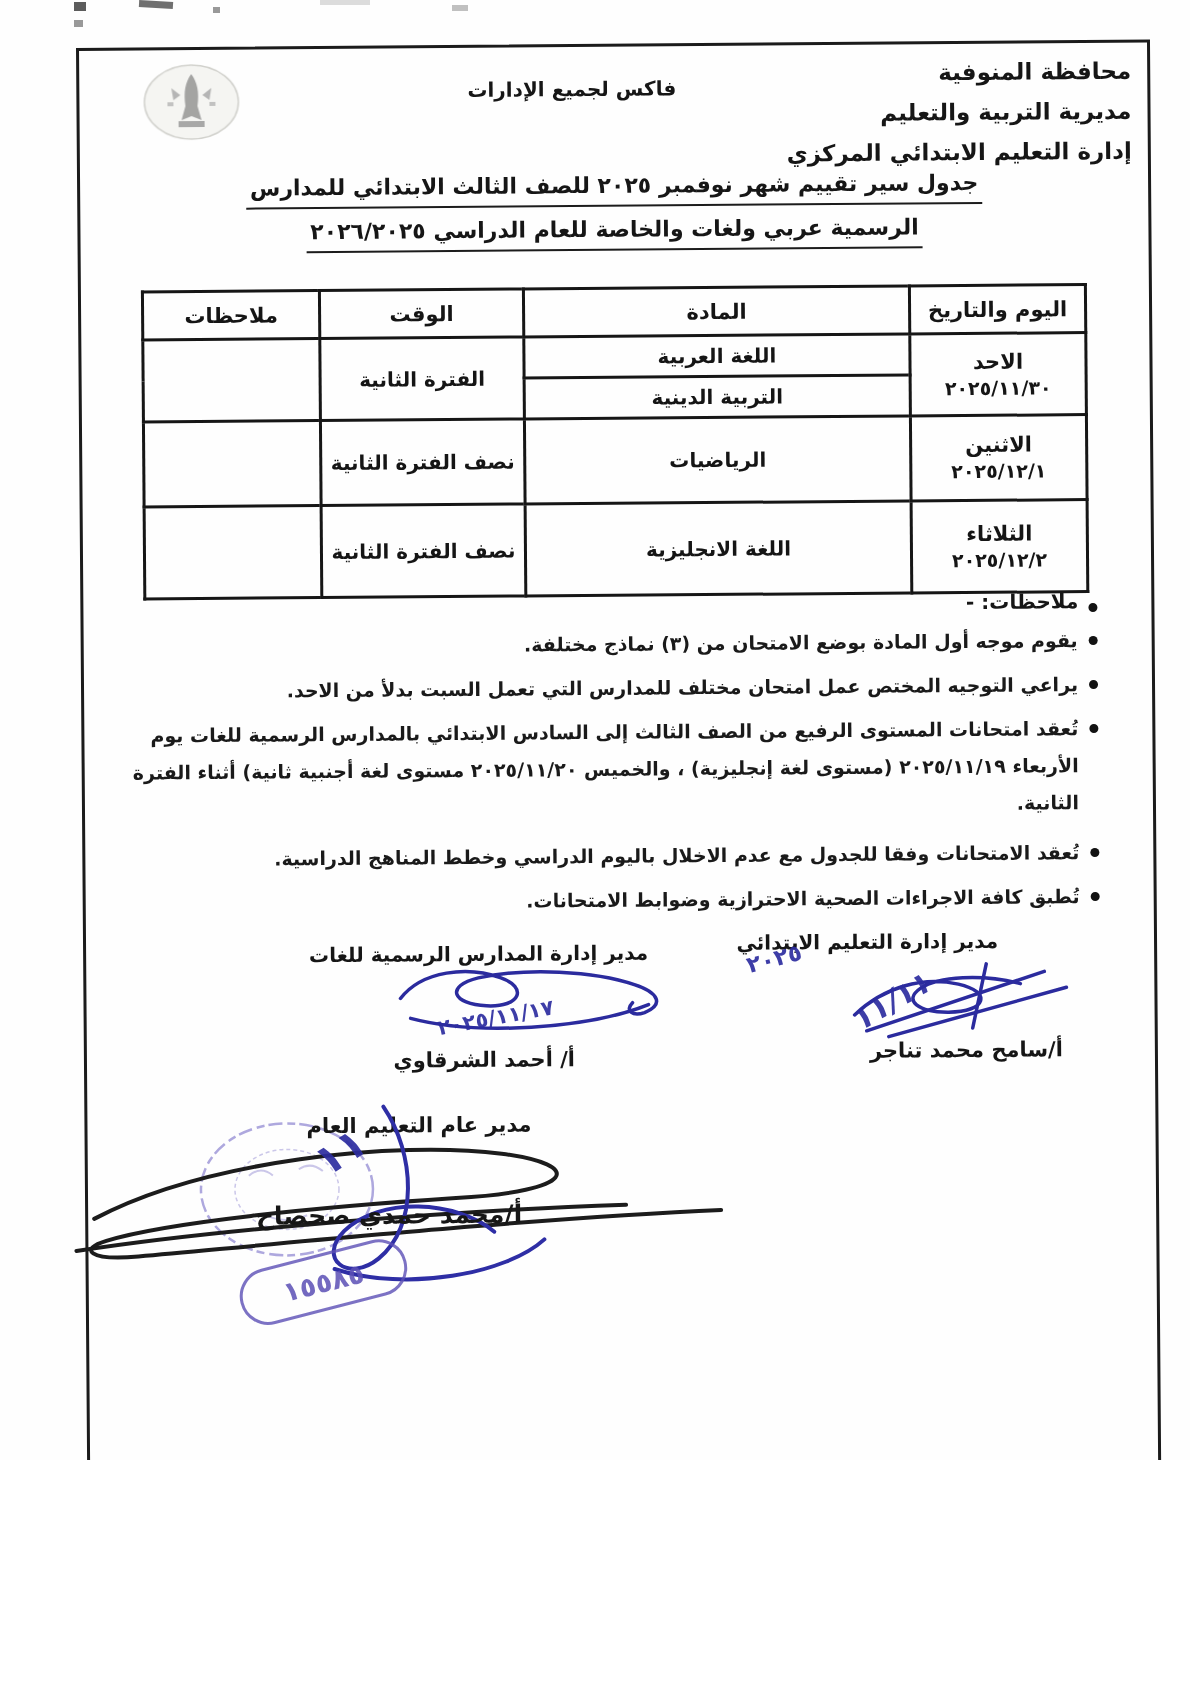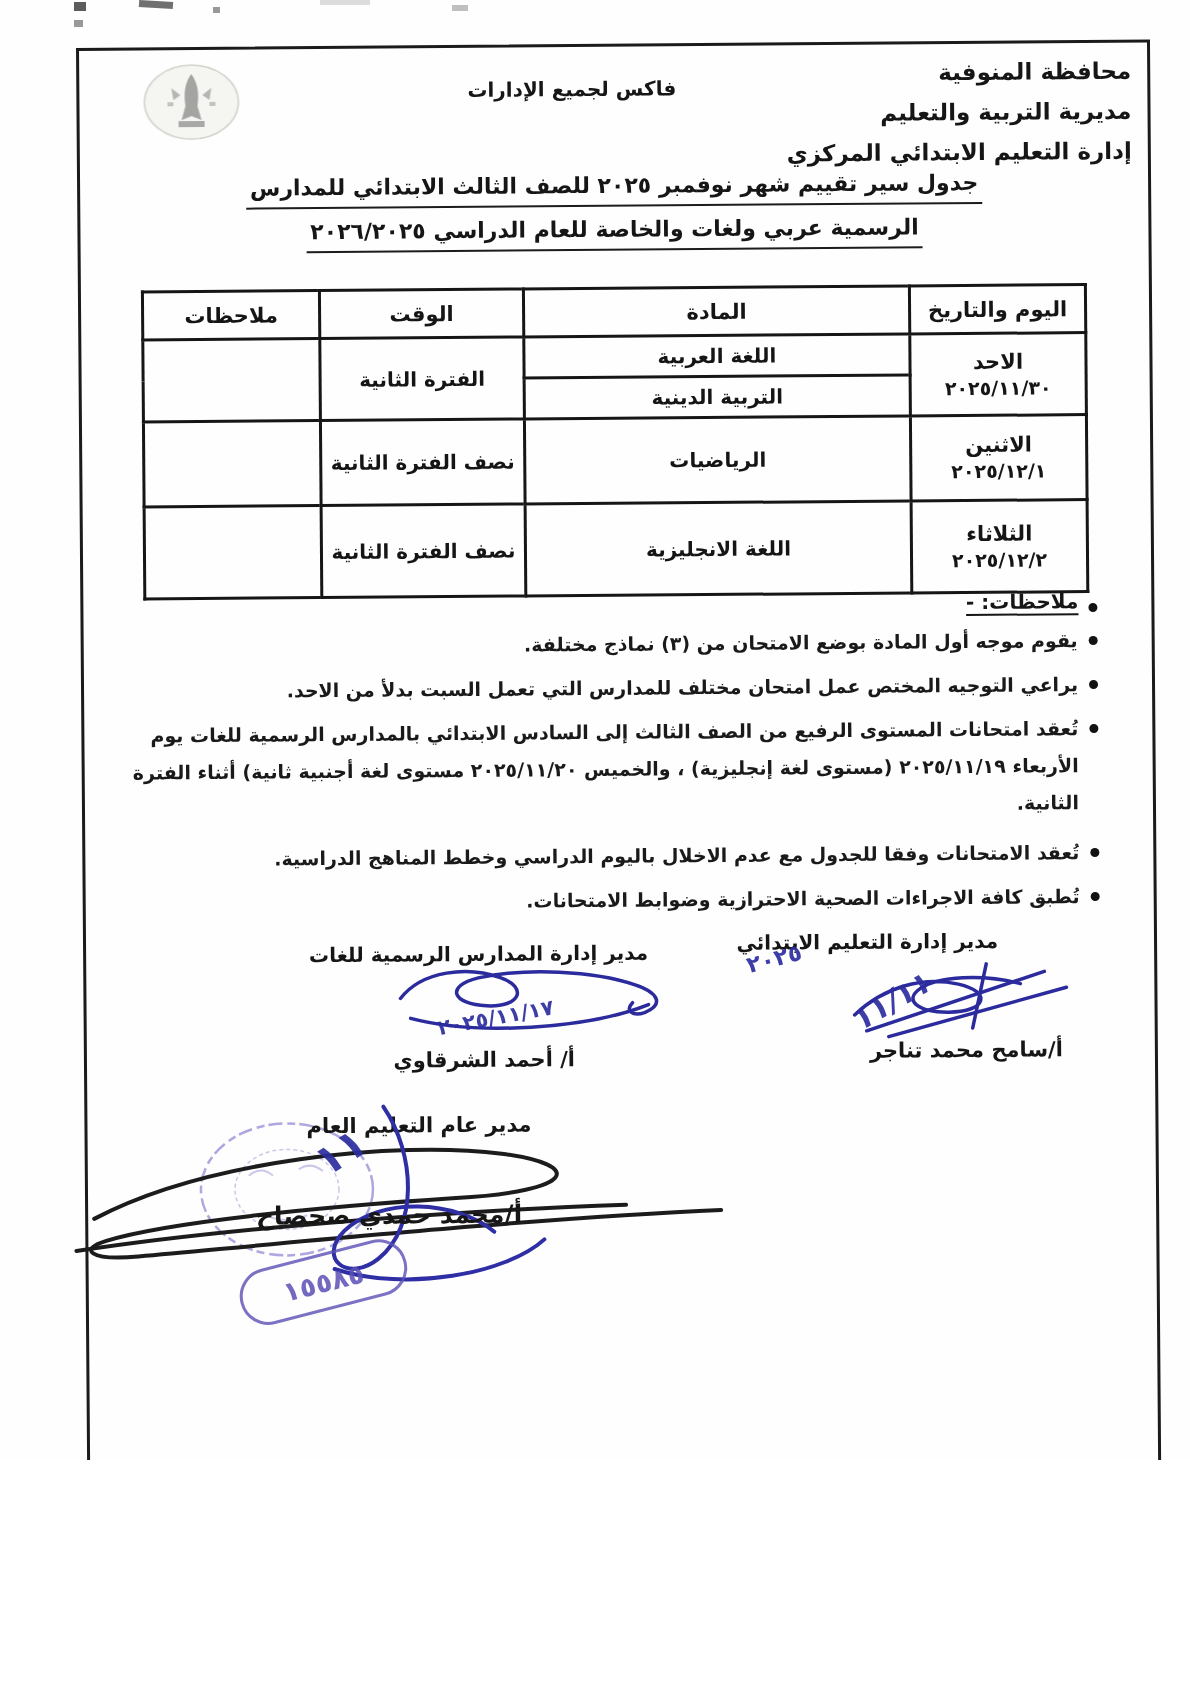--- a/index.html
+++ b/index.html
@@ -28,21 +28,21 @@
   .sched th,.sched td{border:3px solid #161616;text-align:center;vertical-align:middle;padding:0 4px;font-weight:700;color:#151515;}
   .sched th{font-size:21px;height:45px;}
   .r-sub{height:41px;font-size:20px;}
   .r-mon{height:85px;font-size:20px;}
   .r-tue{height:92px;font-size:20px;}
   .day-name{font-size:21px;line-height:26px;}
   .day-date{font-size:19px;line-height:26px;}
   
   .notes{right:54px;left:22px;top:546px;direction:rtl;}
   .note-head{display:flex;align-items:flex-start;gap:10px;margin-bottom:9px;}
-  .note-head .txt{font-size:20px;font-weight:700;text-decoration:underline;text-decoration-thickness:2px;text-underline-offset:5px;margin-left:48px;}
+  .note-head .txt{font-size:20px;font-weight:700;text-decoration-thickness:2px;text-underline-offset:5px;margin-left:48px;}
   .notes ul{list-style:none;margin:0;padding:0;}
   .notes li{display:flex;align-items:flex-start;gap:11px;margin-bottom:7px;}
   .notes li.sp{margin-bottom:13px;}
   .bullet{width:9px;height:9px;border-radius:50%;background:#121212;margin-top:14px;flex:0 0 auto;}
   .note-txt{font-size:19px;font-weight:700;line-height:37px;color:#1a1a1a;}
   
   .sig-title{font-size:20px;font-weight:700;white-space:nowrap;}
   .sig-name{font-size:21px;font-weight:700;white-space:nowrap;}
   .hand{color:#2d2da0;font-weight:700;white-space:nowrap;opacity:.92;}
   .big-title{font-size:21px;font-weight:700;white-space:nowrap;}

